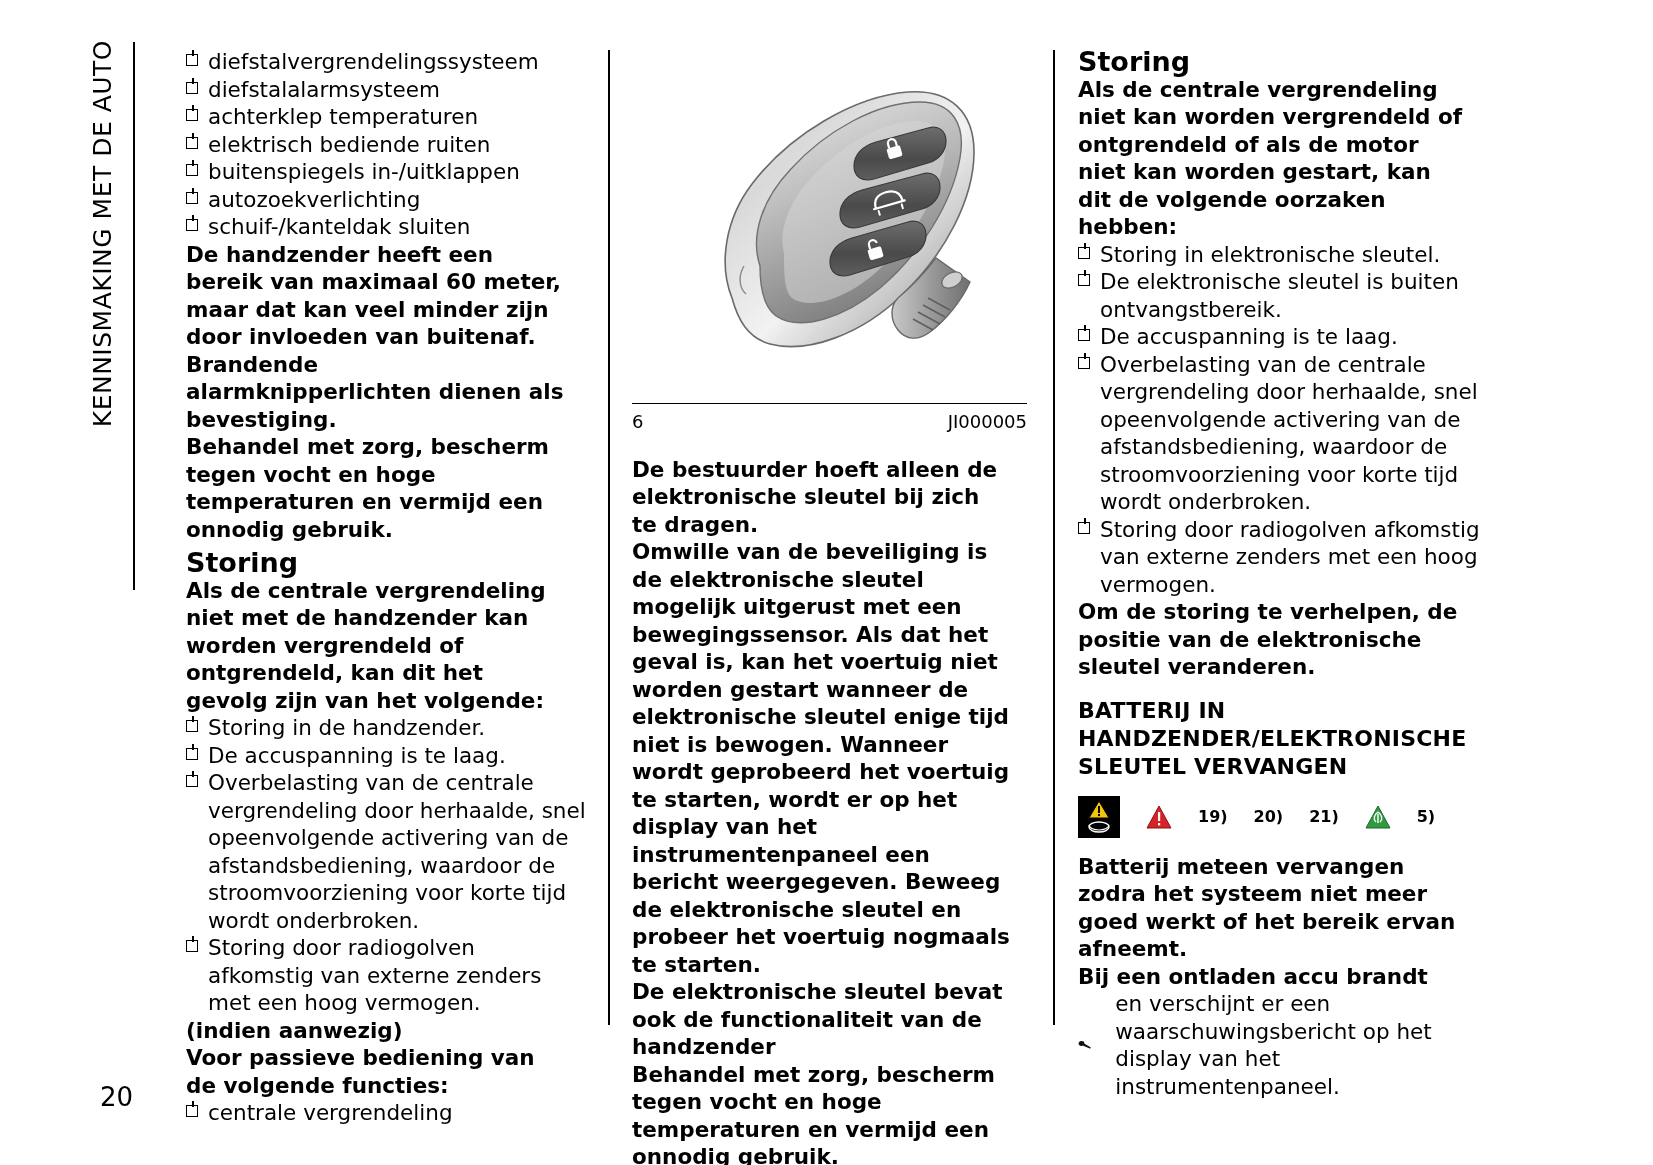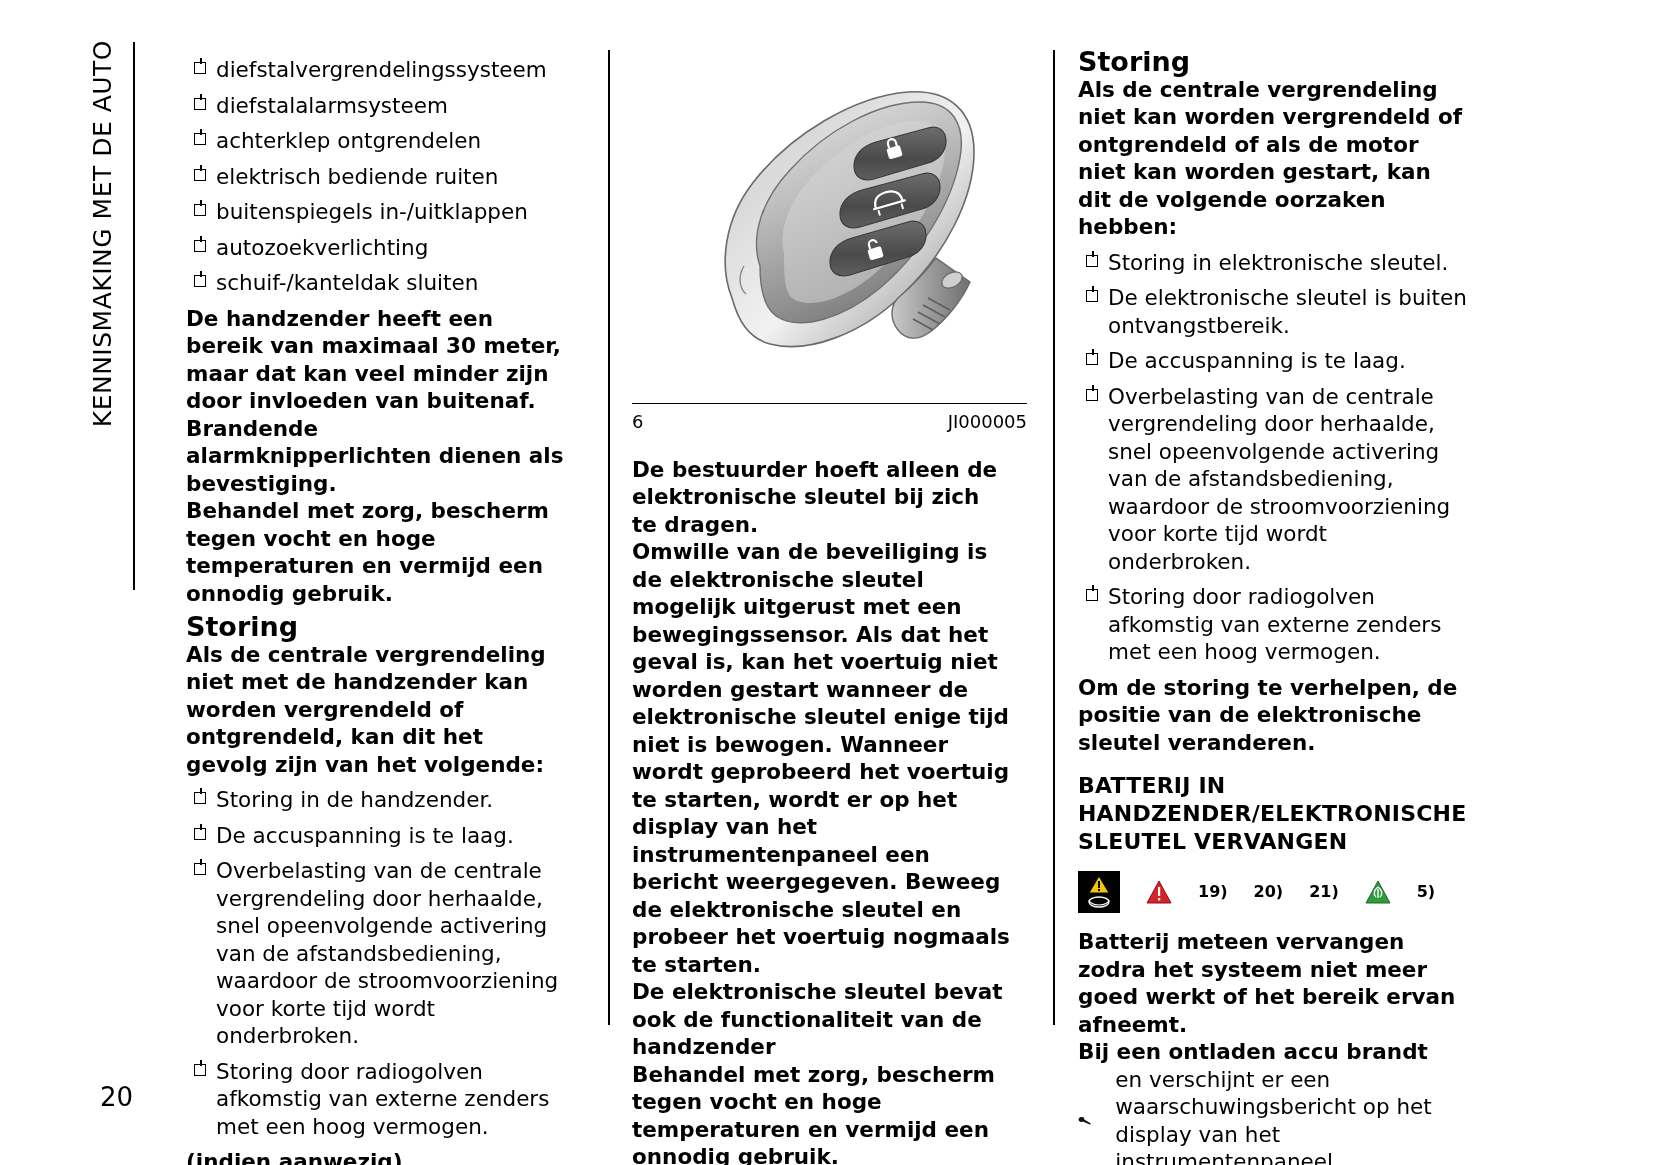--- a/index.html
+++ b/index.html
@@ -73,21 +73,21 @@
   .sep-1 { left: 608px; }
   .sep-2 { left: 1053px; }
 
   p { margin: 0; }
   .para { margin: 0 16px 0px 0; font-weight: bold; }
 
   
   .bullet {
     position: relative;
     padding-left: 22px;
-    margin: 8px;
+    margin: 0;
   }
   .bullet .mark {
     position: absolute;
     left: 0;
     top: 6px;
     width: 12px;
     height: 12px;
     border: 1.6px solid #000;
     box-sizing: border-box;
   }
@@ -173,27 +173,27 @@
 
   <div class="page-number">20</div>
 
   <div class="col-sep sep-1"></div>
   <div class="col-sep sep-2"></div>
 
   <div class="col col-1">
 
     <div class="bullet"><span class="mark"></span><span>diefstalvergrendelingssysteem</span></div>
     <div class="bullet"><span class="mark"></span><span>diefstalalarmsysteem</span></div>
-    <div class="bullet"><span class="mark"></span><span>achterklep ontgrendelen</span></div>
+    <div class="bullet"><span class="mark"></span><span>achterklep temperaturen</span></div>
     <div class="bullet"><span class="mark"></span><span>elektrisch bediende ruiten</span></div>
     <div class="bullet"><span class="mark"></span><span>buitenspiegels in-/uitklappen</span></div>
     <div class="bullet"><span class="mark"></span><span>autozoekverlichting</span></div>
     <div class="bullet"><span class="mark"></span><span>schuif-/kanteldak sluiten</span></div>
 
-    <p class="para">De handzender heeft een bereik van maximaal 30 meter, maar dat kan veel minder zijn door invloeden van buitenaf. Brandende alarmknipperlichten dienen als bevestiging.</p>
+    <p class="para">De handzender heeft een bereik van maximaal 60 meter, maar dat kan veel minder zijn door invloeden van buitenaf. Brandende alarmknipperlichten dienen als bevestiging.</p>
     <p class="para">Behandel met zorg, bescherm tegen vocht en hoge temperaturen en vermijd een onnodig gebruik.</p>
 
     <h3 class="sub">Storing</h3>
     <p class="para">Als de centrale vergrendeling niet met de handzender kan worden vergrendeld of ontgrendeld, kan dit het gevolg zijn van het volgende:</p>
 
     <div class="bullet"><span class="mark"></span><span>Storing in de handzender.</span></div>
     <div class="bullet"><span class="mark"></span><span>De accuspanning is te laag.</span></div>
     <div class="bullet"><span class="mark"></span><span>Overbelasting van de centrale vergrendeling door herhaalde, snel opeenvolgende activering van de afstandsbediening, waardoor de stroomvoorziening voor korte tijd wordt onderbroken.</span></div>
     <div class="bullet"><span class="mark"></span><span>Storing door radiogolven afkomstig van externe zenders met een hoog vermogen.</span></div>
 

